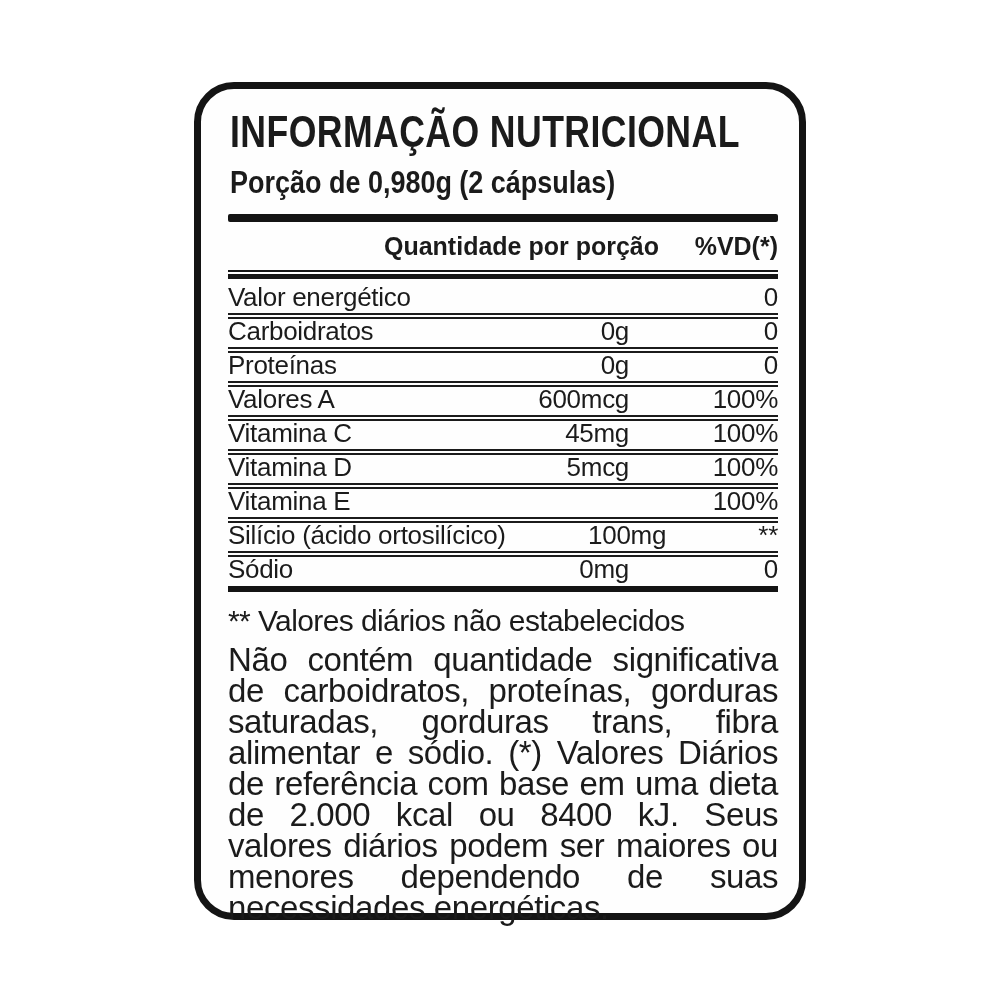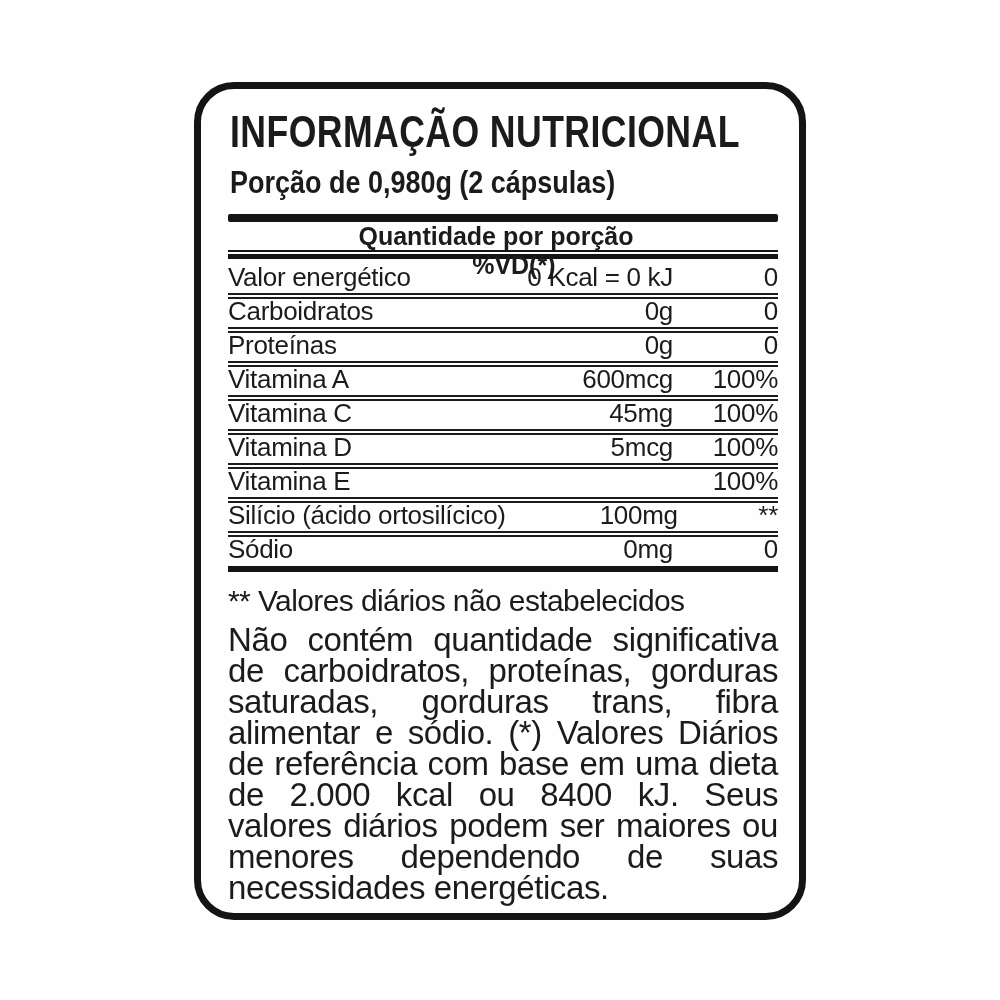--- a/index.html
+++ b/index.html
@@ -29,34 +29,34 @@
   .serving {
     font-size: 31px; font-weight: bold;
     white-space: nowrap;
     transform: scaleX(0.87);
     transform-origin: left center;
     margin: 0 0 13px 2px;
   }
   .rule-heavy { height: 8px; background: #141414; border-radius: 2px; }
   .head-row {
     display: flex; align-items: center;
-    height: 28px;
-    font-size: 25px; font-weight: bold; flex-direction: column;
+    height: 48px;
+    font-size: 25px; font-weight: bold;
   }
   .head-row .h-qty { flex: 1; text-align: right; padding-right: 14px; }
   .head-row .h-dv { width: 105px; text-align: right; }
   .rule-combo .thin  { height: 2px; background: #141414; margin-bottom: 2px; }
   .rule-combo .thick { height: 5px; background: #141414; }
   .rows .row {
     display: flex; align-items: flex-end;
     height: 34px;
     font-size: 26px;
     letter-spacing: -0.3px;
   }
-  .rows .row + .row { border-top: 6px double #1b1b1b; }
+  .rows .row + .row { border-top: 6px double #1b1b1b; gap: 44px; }
   .rows .name { flex: 1; white-space: nowrap; }
   .rows .qty  { width: 180px; text-align: right; white-space: nowrap; }
   .rows .dv   { width: 105px; text-align: right; white-space: nowrap; }
   .rule-bottom { height: 6px; background: #141414; margin-top: 1px; }
   .fn-note {
     font-size: 30px;
     margin: 12px 0 6px 0;
     letter-spacing: -0.6px;
   }
   .fn-para {
@@ -84,38 +84,37 @@
     </div>
 
     <div class="rule-combo">
       <div class="thin"></div>
       <div class="thick"></div>
     </div>
 
     <div class="rows" id="rows">
   <div class="row">
     <span class="name">Valor energético</span>
-    <span class="qty">0 Kcal = 0 kJ</span>
     <span class="dv">0</span>
   </div>
 
   <div class="row">
     <span class="name">Carboidratos</span>
     <span class="qty">0g</span>
     <span class="dv">0</span>
   </div>
 
   <div class="row">
     <span class="name">Proteínas</span>
     <span class="qty">0g</span>
     <span class="dv">0</span>
   </div>
 
   <div class="row">
-    <span class="name">Vitamina A</span>
+    <span class="name">Valores A</span>
     <span class="qty">600mcg</span>
     <span class="dv">100%</span>
   </div>
 
   <div class="row">
     <span class="name">Vitamina C</span>
     <span class="qty">45mg</span>
     <span class="dv">100%</span>
   </div>
 

